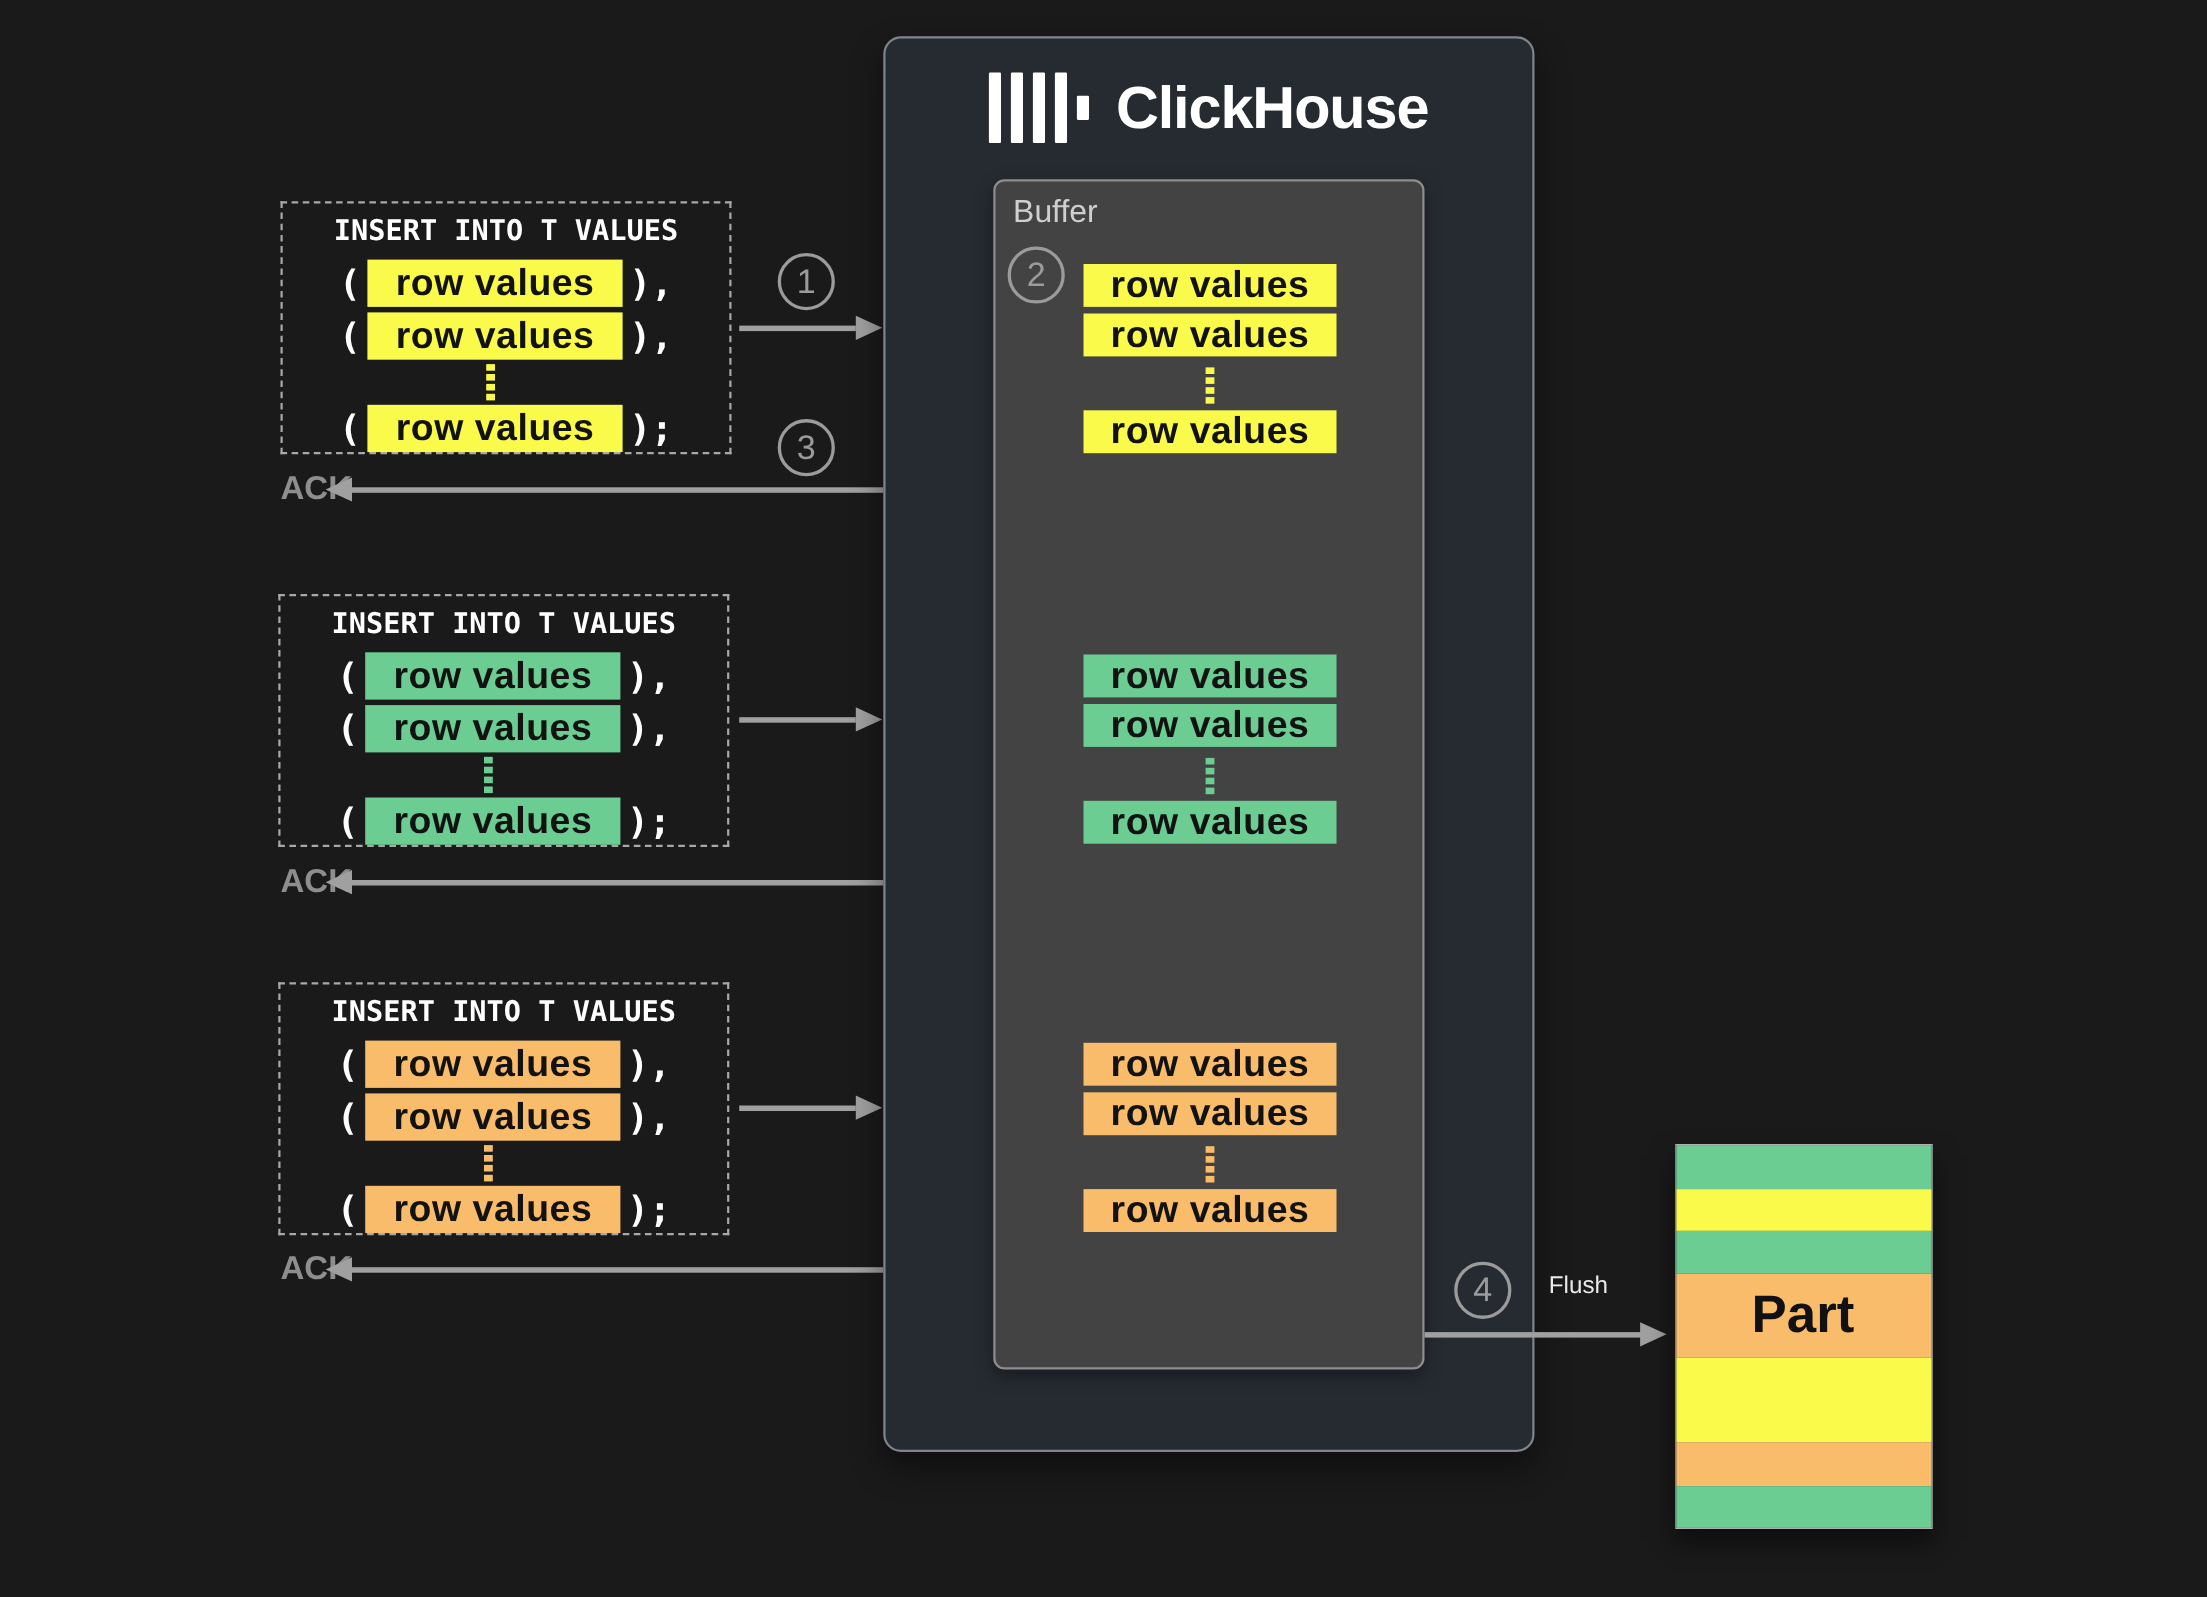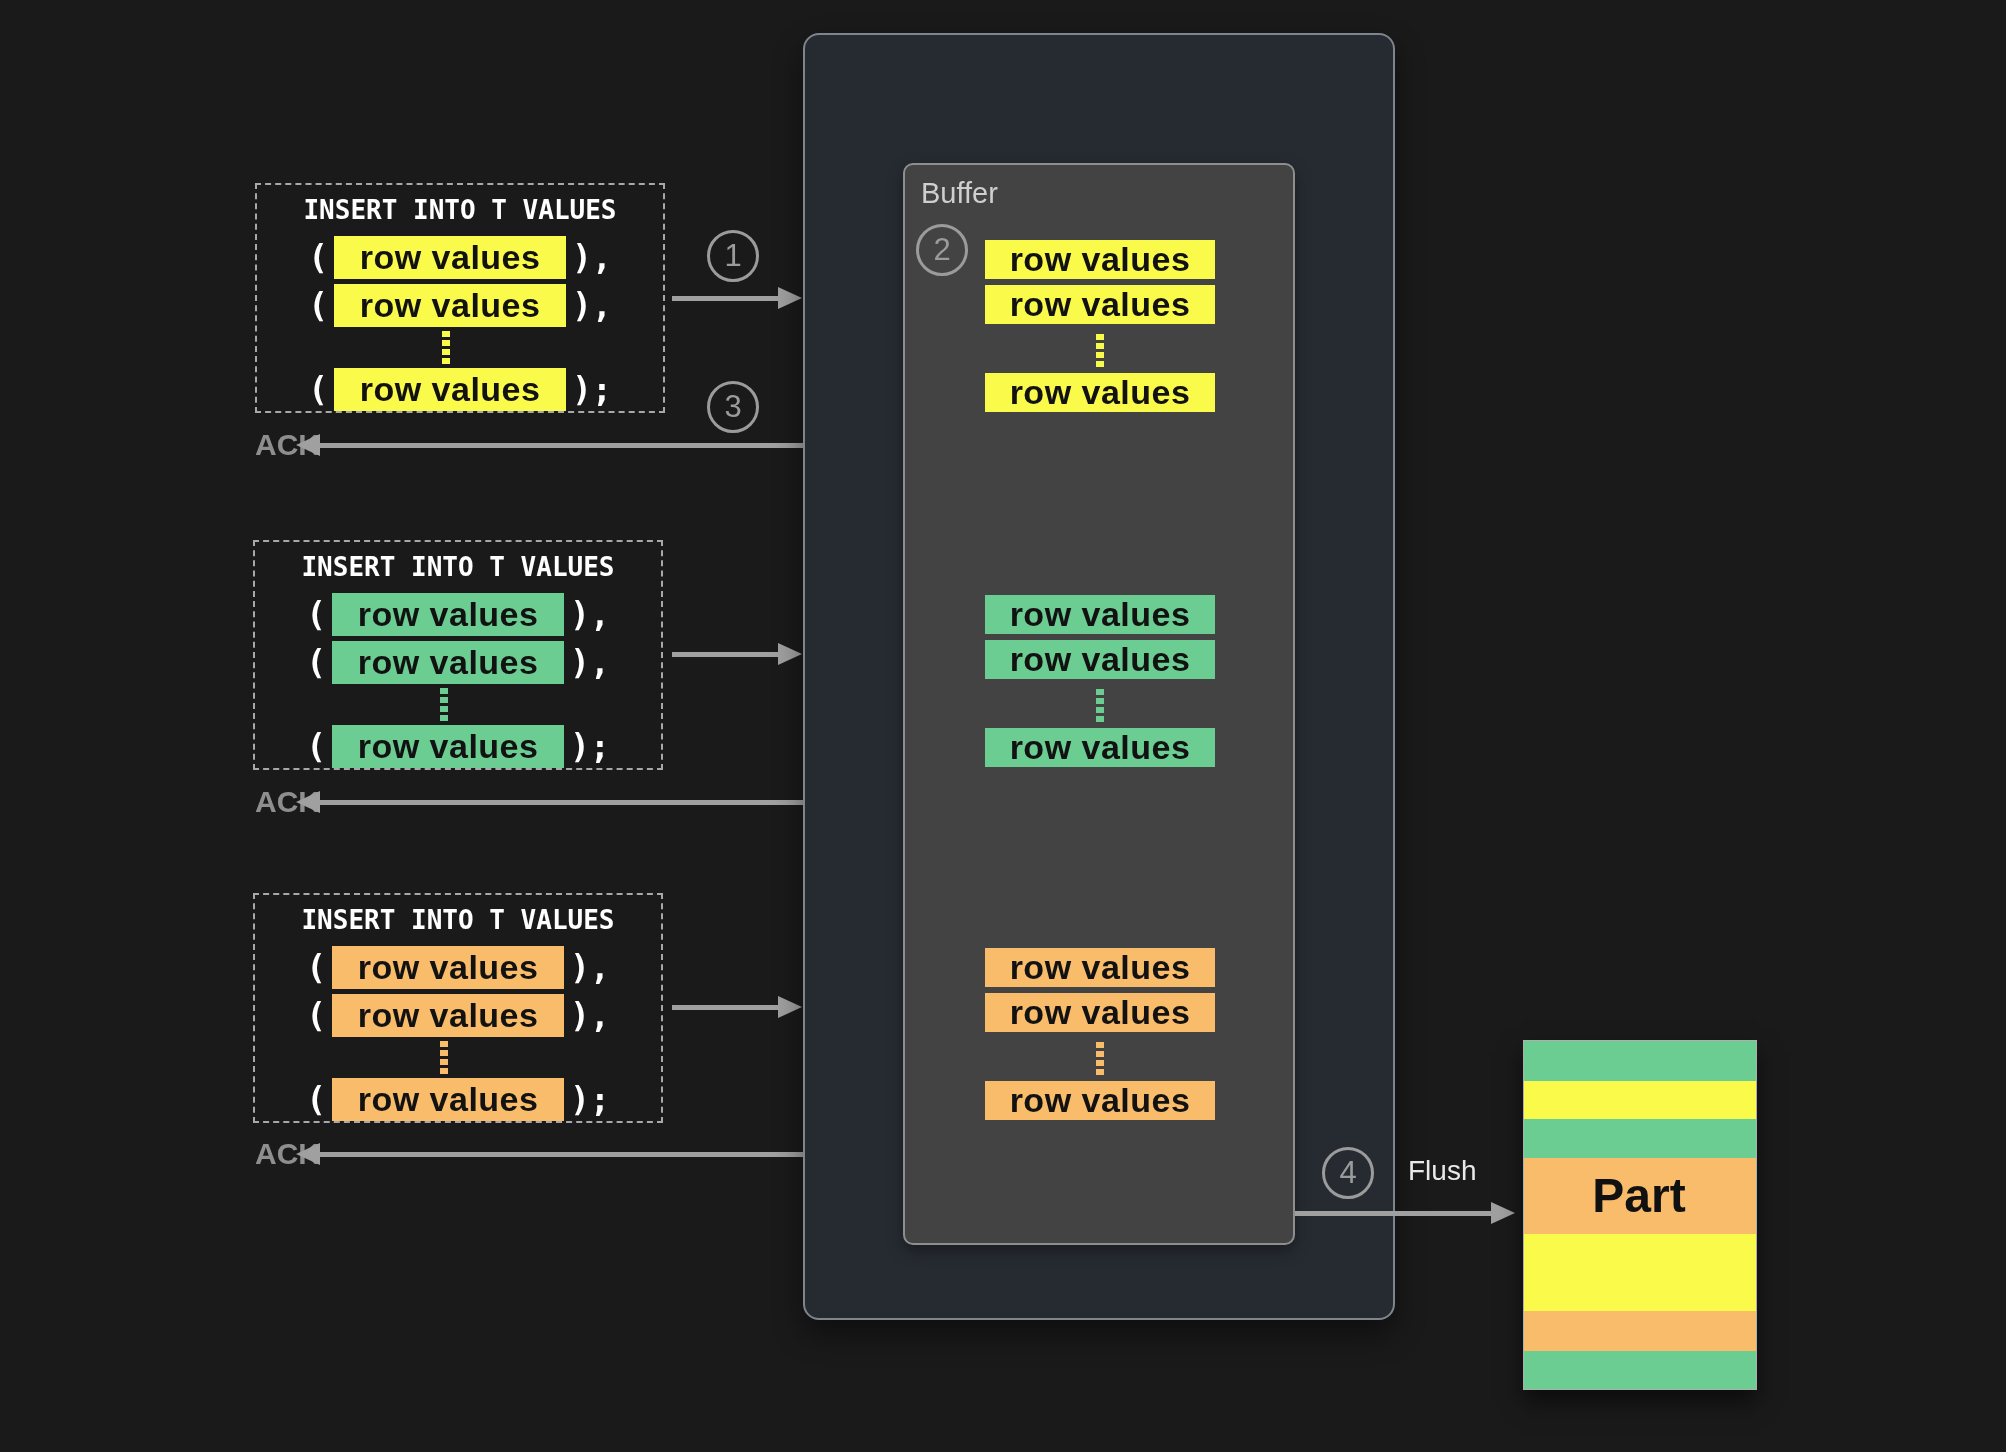--- a/index.html
+++ b/index.html
@@ -78,21 +78,21 @@
   }
   .buffer-title{position:absolute;left:921px;top:177px;font-size:29px;color:#CFCFCF;}
   .buf-group{position:absolute;left:985px;display:flex;flex-direction:column;align-items:center;}
   .buf-bar{
     width:230px;height:39px;margin-bottom:6px;
     display:flex;align-items:center;justify-content:center;
     font-size:34px;font-weight:bold;color:#121212;letter-spacing:0.5px;
   }
 
   
-  .flush-label{position:absolute;font-size:28px;color:#E9E9E9;}
+  .flush-label{position:absolute;font-size:22px;color:#E9E9E9;}
   .part-box{
     position:absolute;left:1523px;top:1040px;width:232px;height:348px;
     display:flex;flex-direction:column;
     border:1px solid rgba(255,255,255,.65);box-sizing:content-box;
     box-shadow:0 12px 22px rgba(0,0,0,.55);
   }
   .part-stripe{width:100%;}
   .part-label{
     position:absolute;left:1523px;top:1157px;width:232px;height:76px;
     display:flex;align-items:center;justify-content:center;
@@ -197,20 +197,30 @@
   <div class="head-right" style="left:778px;top:996px;"></div>
 
   <div class="ack-label" style="left:255px;top:1137px;">ACK</div>
   <div class="head-left" style="left:296px;top:1143px;"></div>
   <div class="arrow-line" style="left:320px;top:1152px;width:483px;"></div>
 
   <div class="step-circle" style="left:707px;top:230px;">1</div>
   <div class="step-circle" style="left:707px;top:381px;">3</div>
 
   <div class="ch-box"></div>
+  <div class="ch-header">
+    <span class="ch-logo">
+      <i></i>
+      <i></i>
+      <i></i>
+      <i></i>
+      <i class="short"></i>
+    </span>
+    <span class="ch-title">ClickHouse</span>
+  </div>
 
   <div class="buffer-box"></div>
   <div class="buffer-title">Buffer</div>
   <div class="step-circle" style="left:916px;top:224px;">2</div>
 
   <div class="buf-group" style="top:240px;">
     <div class="buf-bar" style="background: rgb(250, 250, 75);">row values</div>
     <div class="buf-bar" style="background: rgb(250, 250, 75);">row values</div>
     <div class="vdots">
       <i style="background: rgb(250, 250, 75);"></i>

